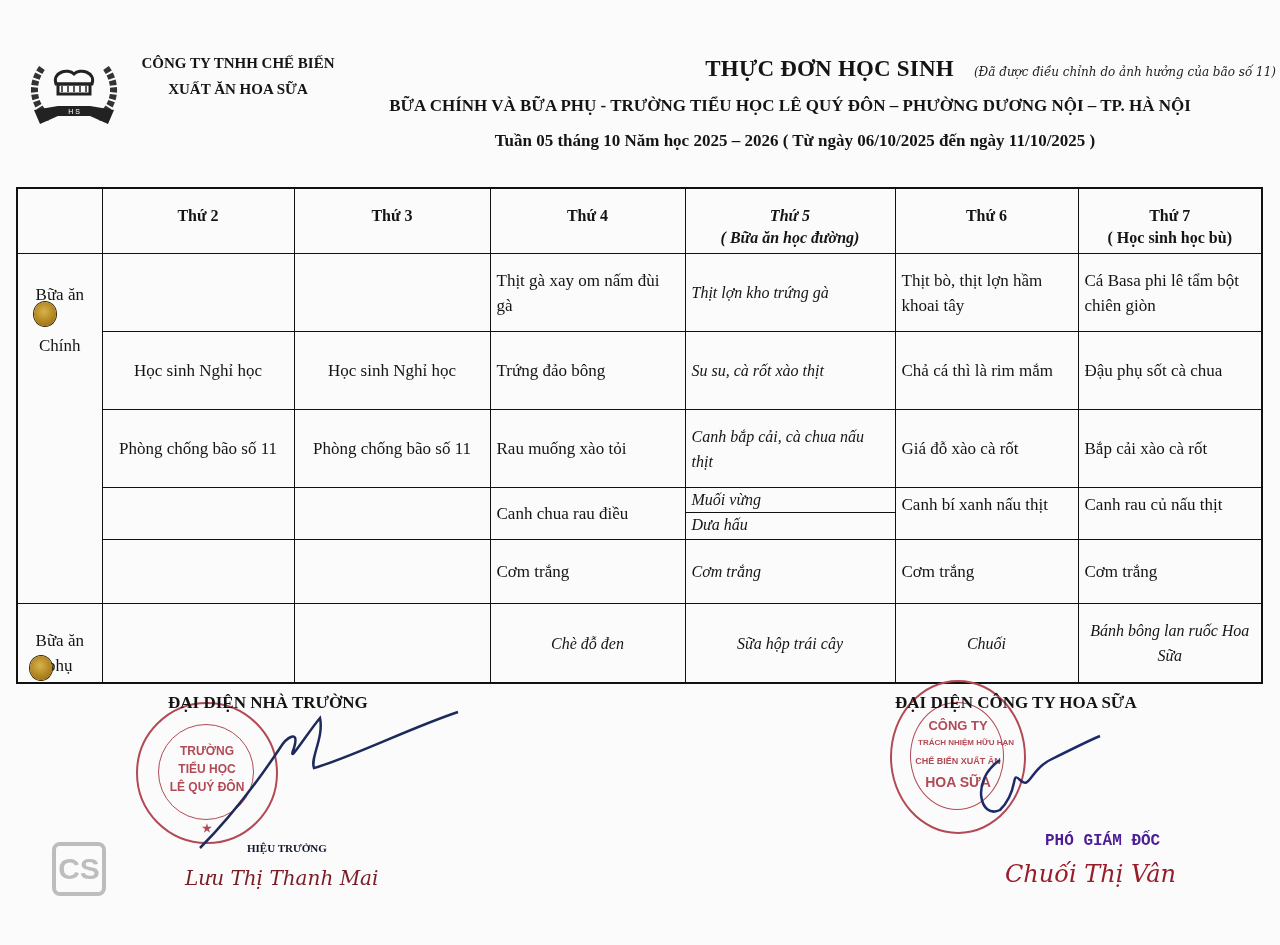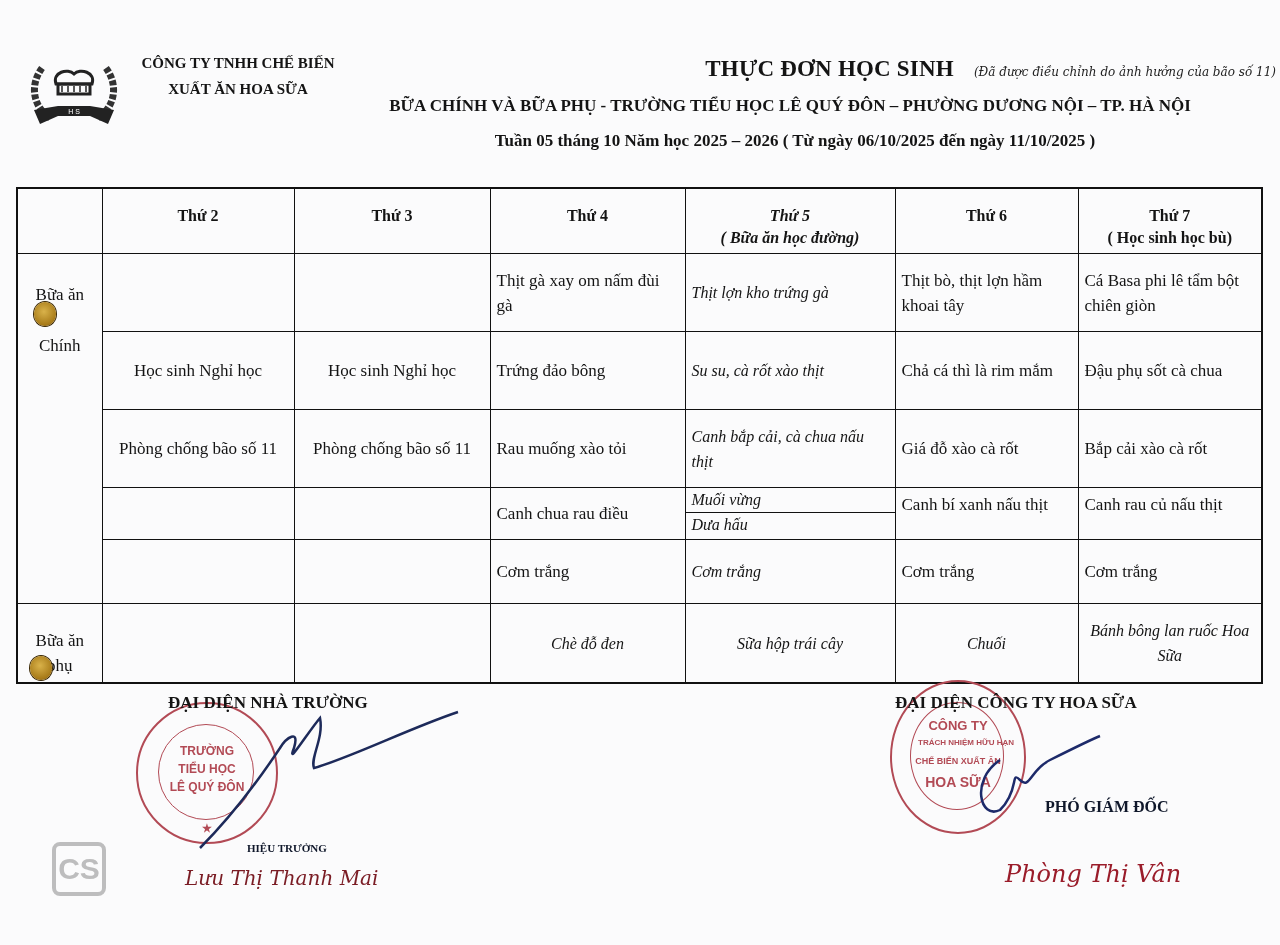--- a/index.html
+++ b/index.html
@@ -58,21 +58,21 @@
   .stamp .inner {
     position: absolute; border-radius: 50%; border: 1.5px solid #b24a55;
   }
   #stamp-school { left: 136px; top: 702px; width: 138px; height: 138px; }
   #stamp-school .inner { left: 20px; top: 20px; width: 94px; height: 94px; }
   #stamp-company { left: 890px; top: 680px; width: 132px; height: 150px; }
   #stamp-company .inner { left: 18px; top: 20px; width: 92px; height: 106px; }
   .stamp-text { position: absolute; left: 0; right: 0; font-weight: bold; }
   #principal-title { left: 247px; top: 842px; font-weight: bold; font-size: 11px; color: #0f172a; }
   #principal-name { left: 185px; top: 866px; font-style: italic; font-size: 20px; color: #7a1c24; font-family: "DejaVu Serif", serif; }
-  #deputy-title { left: 1045px; top: 798px; font-weight: bold; font-size: 16px; color: #0f172a; }
+  #deputy-title { left: 1045px; top: 832px; font-weight: bold; font-size: 16px; color: #4c1d95; font-family: Liberation Mono, monospace; }
   #deputy-name { left: 1005px; top: 860px; font-style: italic; font-size: 24px; color: #9a1c2a; font-family: "DejaVu Serif", serif; }
   .sig-line { position: absolute; }
   
   #watermark { left: 52px; top: 842px; display: flex; align-items: center; opacity: 0.55; }
   #cs-logo {
     width: 54px; height: 54px; border: 4px solid #8c8c8c; border-radius: 8px;
     color: #8c8c8c; font-family: "Liberation Sans", sans-serif; font-weight: bold;
     font-size: 30px; display: flex; align-items: center; justify-content: center; box-sizing: border-box;
   }
   #wm-text { margin-left: 18px; font-family: "Liberation Sans", sans-serif; font-size: 42px; color: #8c8c8c; }
@@ -223,17 +223,17 @@
   <div class="stamp-text" style="top:36px; font-size:13px;">CÔNG TY</div>
   <div class="stamp-text" style="top:56px; font-size:8px;padding-left:16px;">TRÁCH NHIỆM HỮU HẠN</div>
   <div class="stamp-text" style="top:74px; font-size:9px;">CHẾ BIẾN XUẤT ĂN</div>
   <div class="stamp-text" style="top:92px; font-size:14px;">HOA SỮA</div>
 </div>
 <div class="abs sig-head" id="company-rep">ĐẠI DIỆN CÔNG TY HOA SỮA</div>
 <svg class="sig-line" style="left:960px; top:730px;" width="150" height="100">
   <path d="M40 30 C10 50 20 90 40 80 C60 60 50 40 60 50 C70 60 70 40 90 30 C110 20 130 10 140 6" stroke="#1d2a6a" stroke-width="2.5" fill="none"></path>
 </svg>
 <div class="abs" id="deputy-title">PHÓ GIÁM ĐỐC</div>
-<div class="abs" id="deputy-name">Phòng Thị Vân</div>
+<div class="abs" id="deputy-name">Chuối Thị Vân</div>
 
 <div class="abs" id="watermark">
   <div id="cs-logo">CS</div>
 </div>
 
 </body></html>

